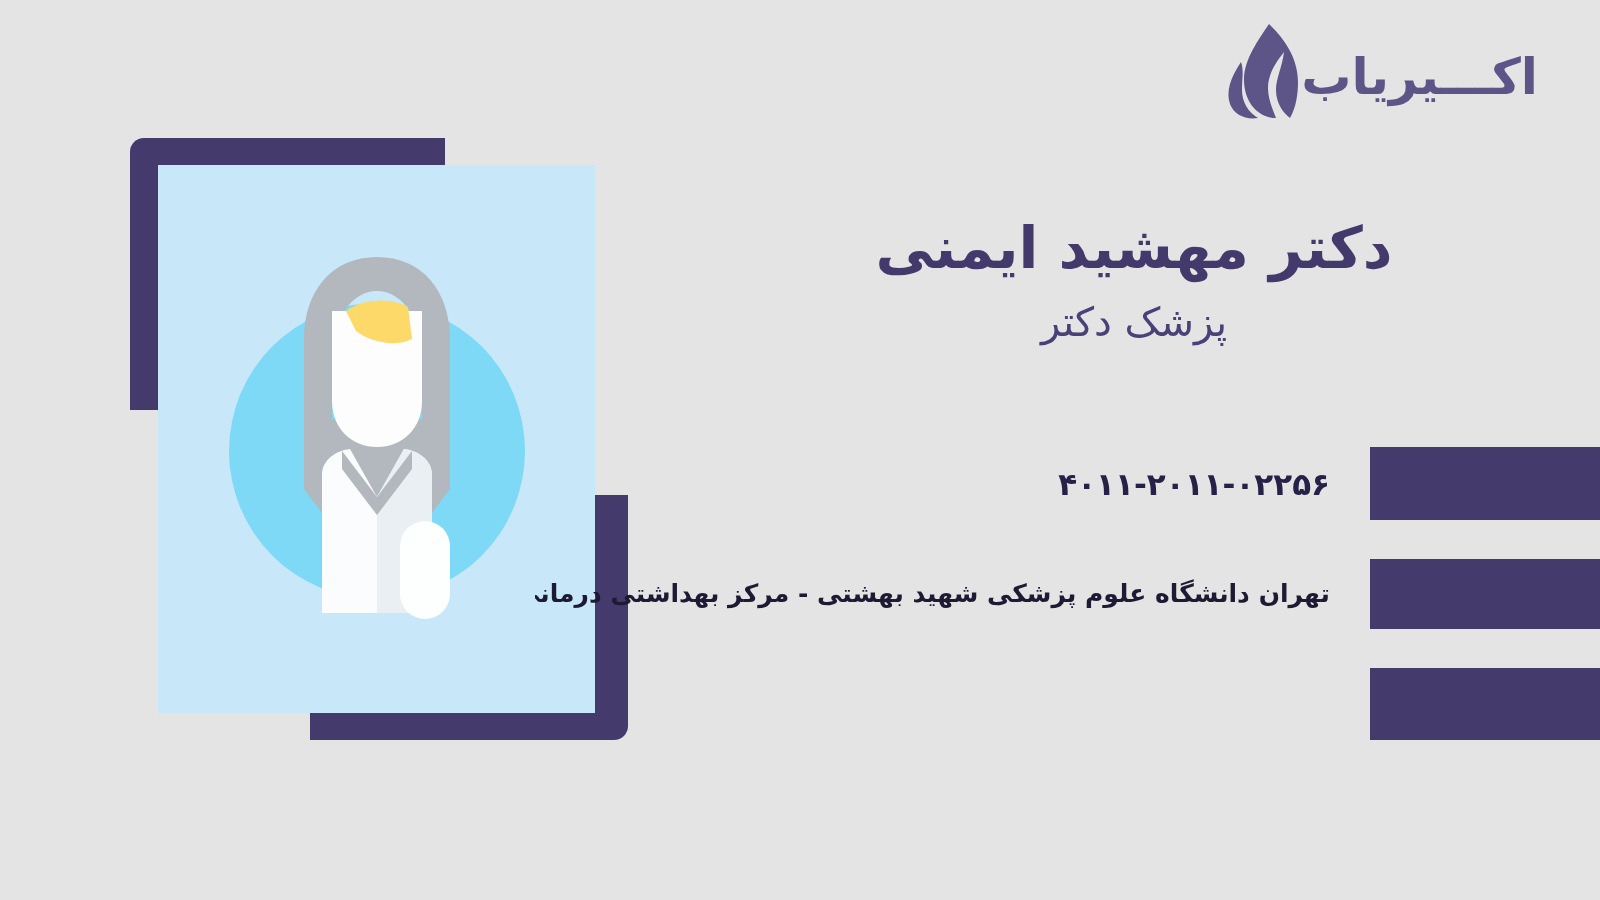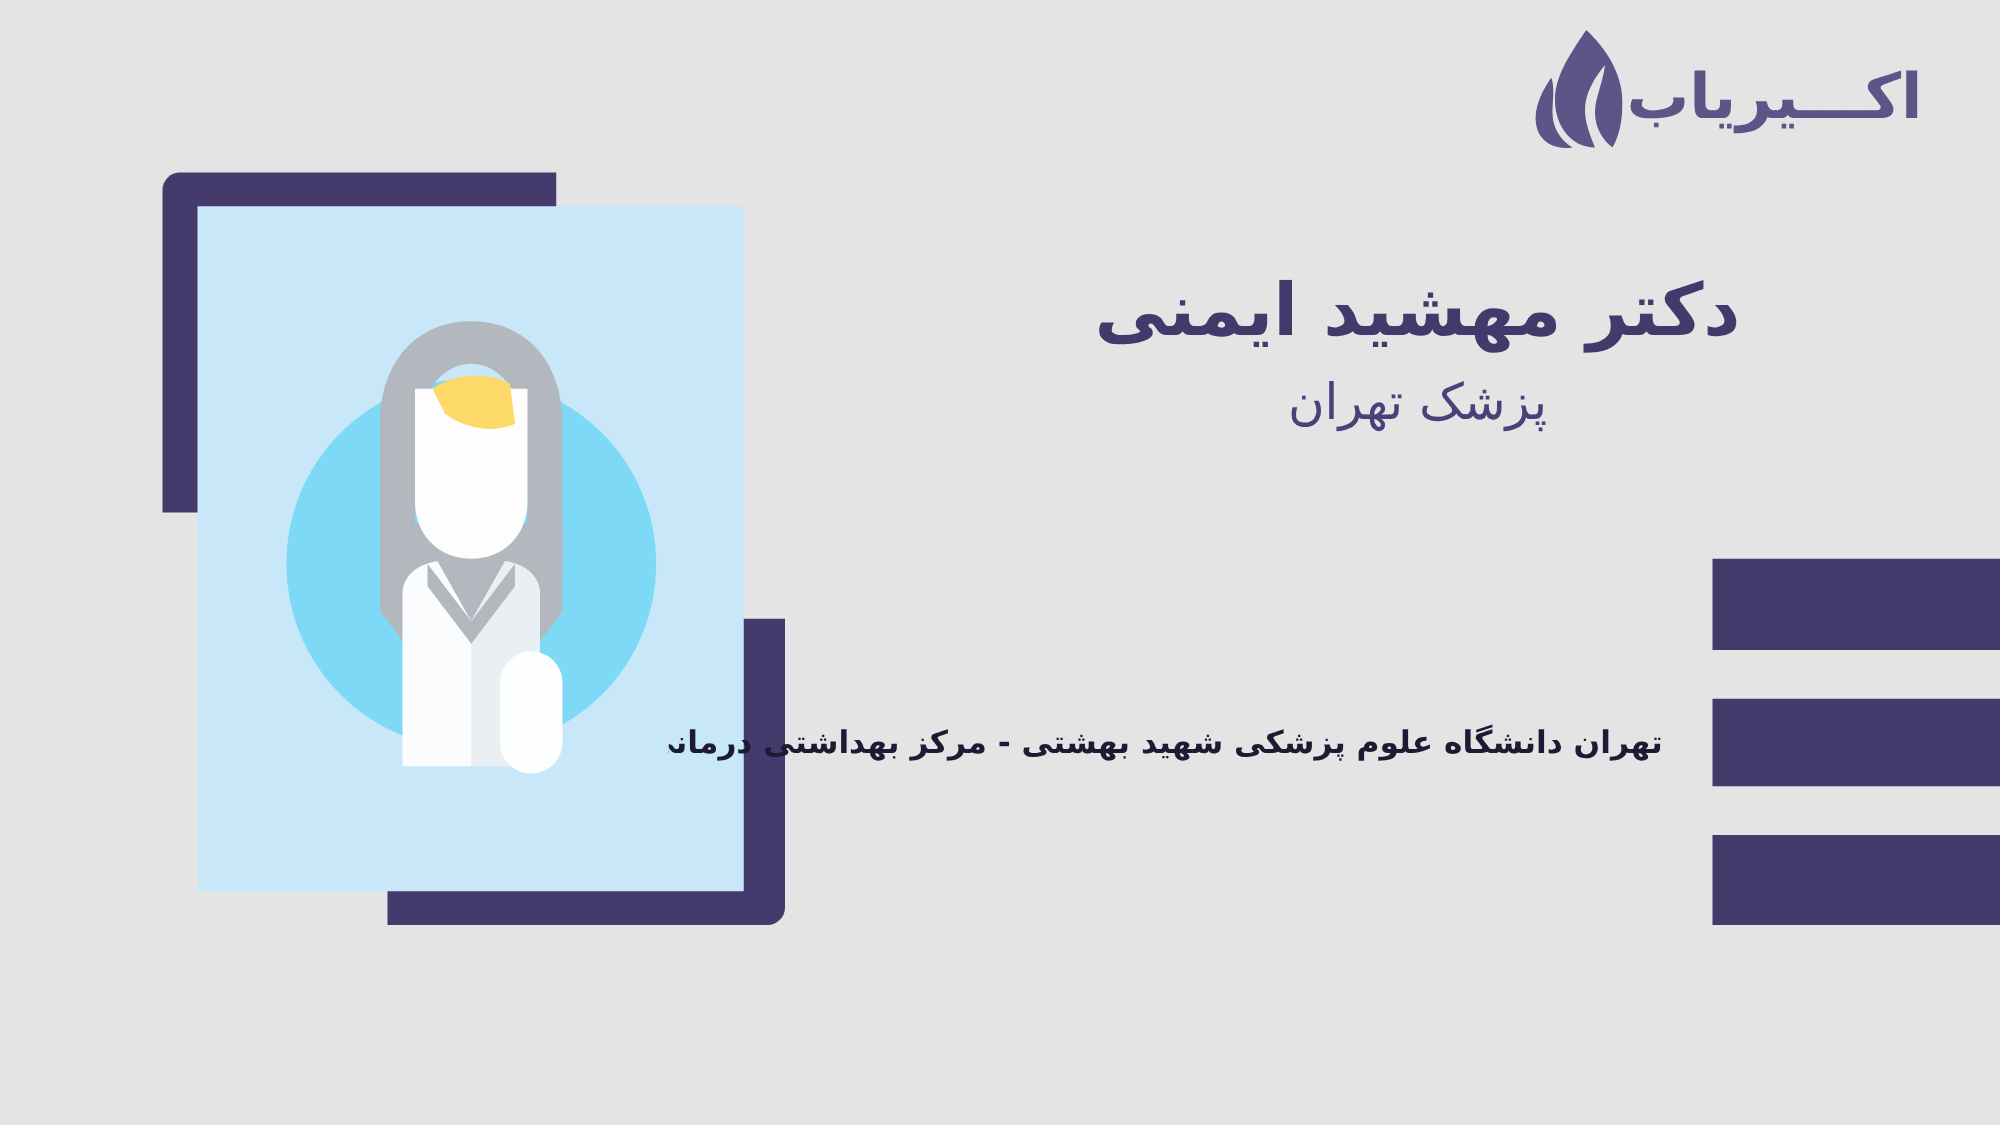--- a/index.html
+++ b/index.html
@@ -202,25 +202,28 @@
 
             <rect x="188" y="282" width="50" height="98" rx="25" fill="#fdfefe"></rect>
           </g>
         </svg>
       </span>
     </div>
   </div>
 
   <div class="info">
     <h1 class="doc-name">دکتر مهشید ایمنی</h1>
-    <div class="doc-specialty">پزشک تهران</div>
+    <div class="doc-specialty">پزشک دکتر</div>
   </div>
 
   <div class="bar bar-1"></div>
   <div class="bar bar-2"></div>
   <div class="bar bar-3"></div>
 
+  <div class="phone-row">
+    <span class="phone-text">۴۰۱۱-۲۰۱۱-۰۲۲۵۶</span>
+  </div>
 
   <div class="address-row">
     <span class="address-text">تهران دانشگاه علوم پزشکی شهید بهشتی - مرکز بهداشتی درمانی ولیعصر بـ</span>
   </div>
 
 </div>
 
 </body></html>

